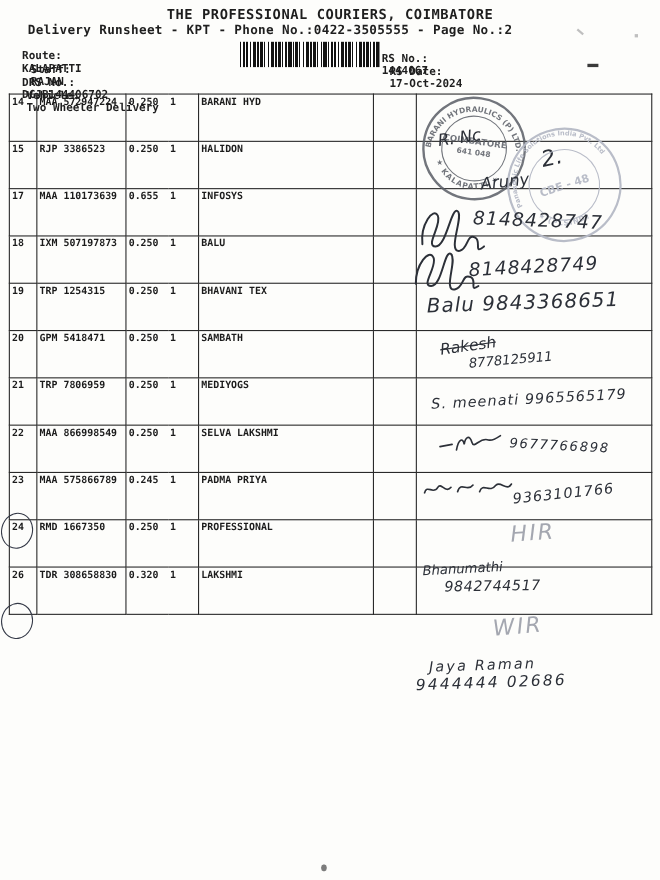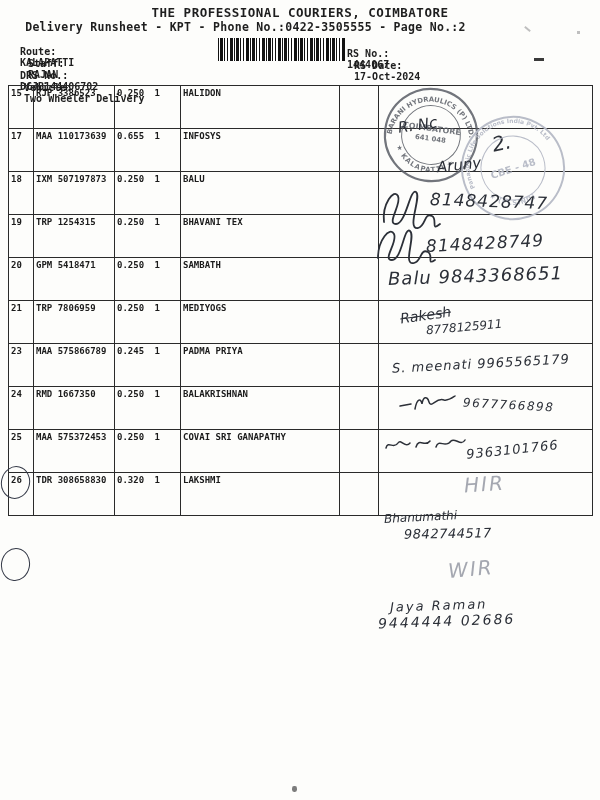--- a/index.html
+++ b/index.html
@@ -103,20 +103,29 @@
     <col style="width:25px">
       <col style="width:81px">
       <col style="width:38px">
       <col style="width:28px">
     <col style="width:159px">
       <col style="width:39px">
       <col style="width:214px">
   </colgroup>
   <tbody>
   <tr>
+    <td>14</td>
+    <td class="c-cons">MAA 572947224</td>
+    <td class="no-r">0.250</td>
+    <td class="no-l">1</td>
+    <td class="c-det">BARANI HYD</td>
+    <td></td>
+    <td></td>
+  </tr>
+  <tr>
     <td>15</td>
     <td class="c-cons">RJP 3386523</td>
     <td class="no-r">0.250</td>
     <td class="no-l">1</td>
     <td class="c-det">HALIDON</td>
     <td></td>
     <td></td>
   </tr>
   <tr>
     <td>17</td>
@@ -157,43 +166,43 @@
   <tr>
     <td>21</td>
     <td class="c-cons">TRP 7806959</td>
     <td class="no-r">0.250</td>
     <td class="no-l">1</td>
     <td class="c-det">MEDIYOGS</td>
     <td></td>
     <td></td>
   </tr>
   <tr>
+    <td>22</td>
+    <td class="c-cons">MAA 866998549</td>
+    <td class="no-r">0.250</td>
+    <td class="no-l">1</td>
+    <td class="c-det">SELVA LAKSHMI</td>
+    <td></td>
+    <td></td>
+  </tr>
+  <tr>
     <td>23</td>
     <td class="c-cons">MAA 575866789</td>
     <td class="no-r">0.245</td>
     <td class="no-l">1</td>
     <td class="c-det">PADMA PRIYA</td>
     <td></td>
     <td></td>
   </tr>
   <tr>
     <td>24</td>
     <td class="c-cons">RMD 1667350</td>
     <td class="no-r">0.250</td>
     <td class="no-l">1</td>
-    <td class="c-det">BALAKRISHNAN</td>
-    <td></td>
-    <td></td>
-  </tr>
-  <tr>
-    <td>25</td>
-    <td class="c-cons">MAA 575372453</td>
-    <td class="no-r">0.250</td>
-    <td class="no-l">1</td>
-    <td class="c-det">COVAI SRI GANAPATHY</td>
+    <td class="c-det">PROFESSIONAL</td>
     <td></td>
     <td></td>
   </tr>
   <tr>
     <td>26</td>
     <td class="c-cons">TDR 308658830</td>
     <td class="no-r">0.320</td>
     <td class="no-l">1</td>
     <td class="c-det">LAKSHMI</td>
     <td></td>

